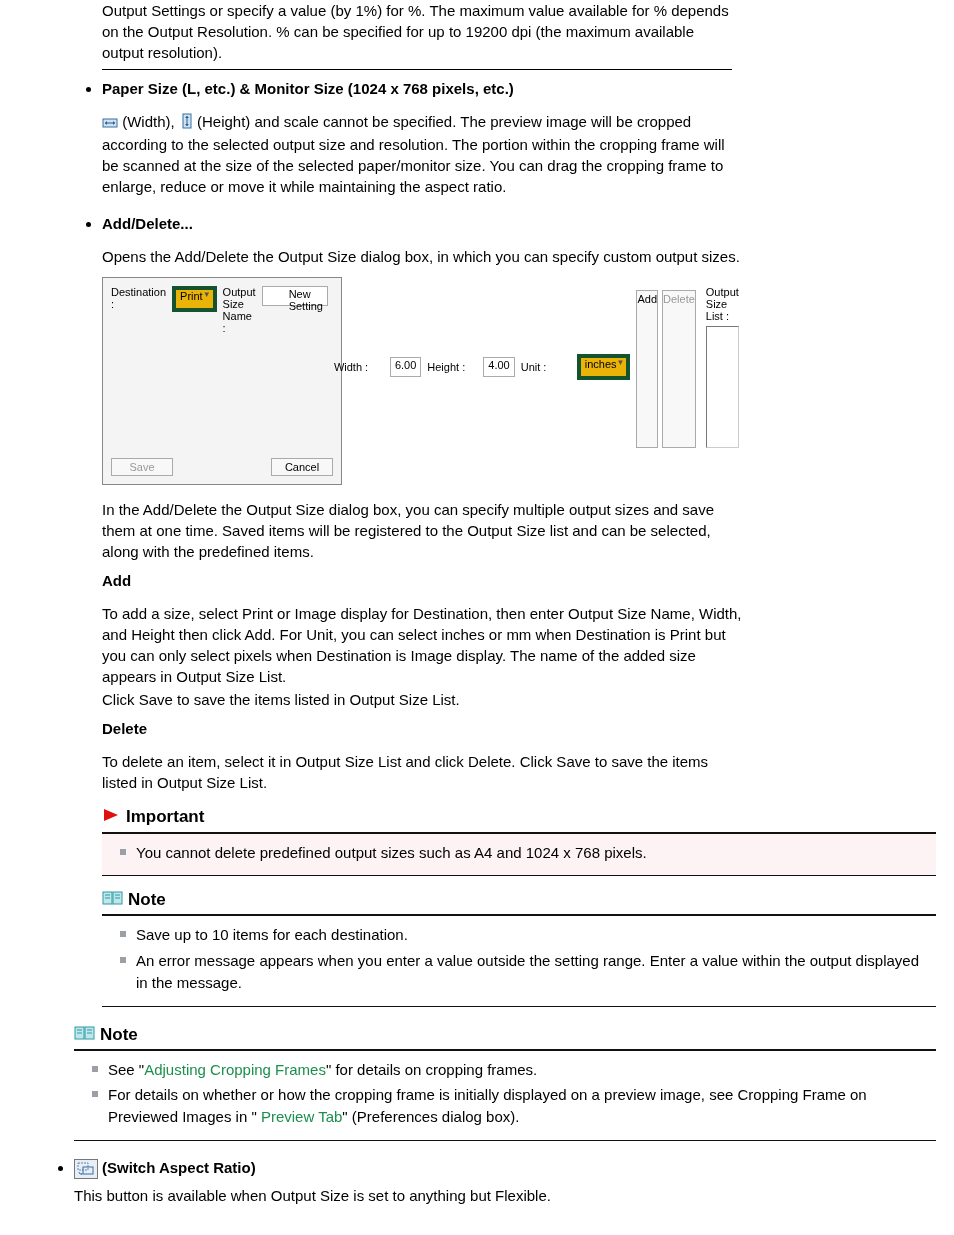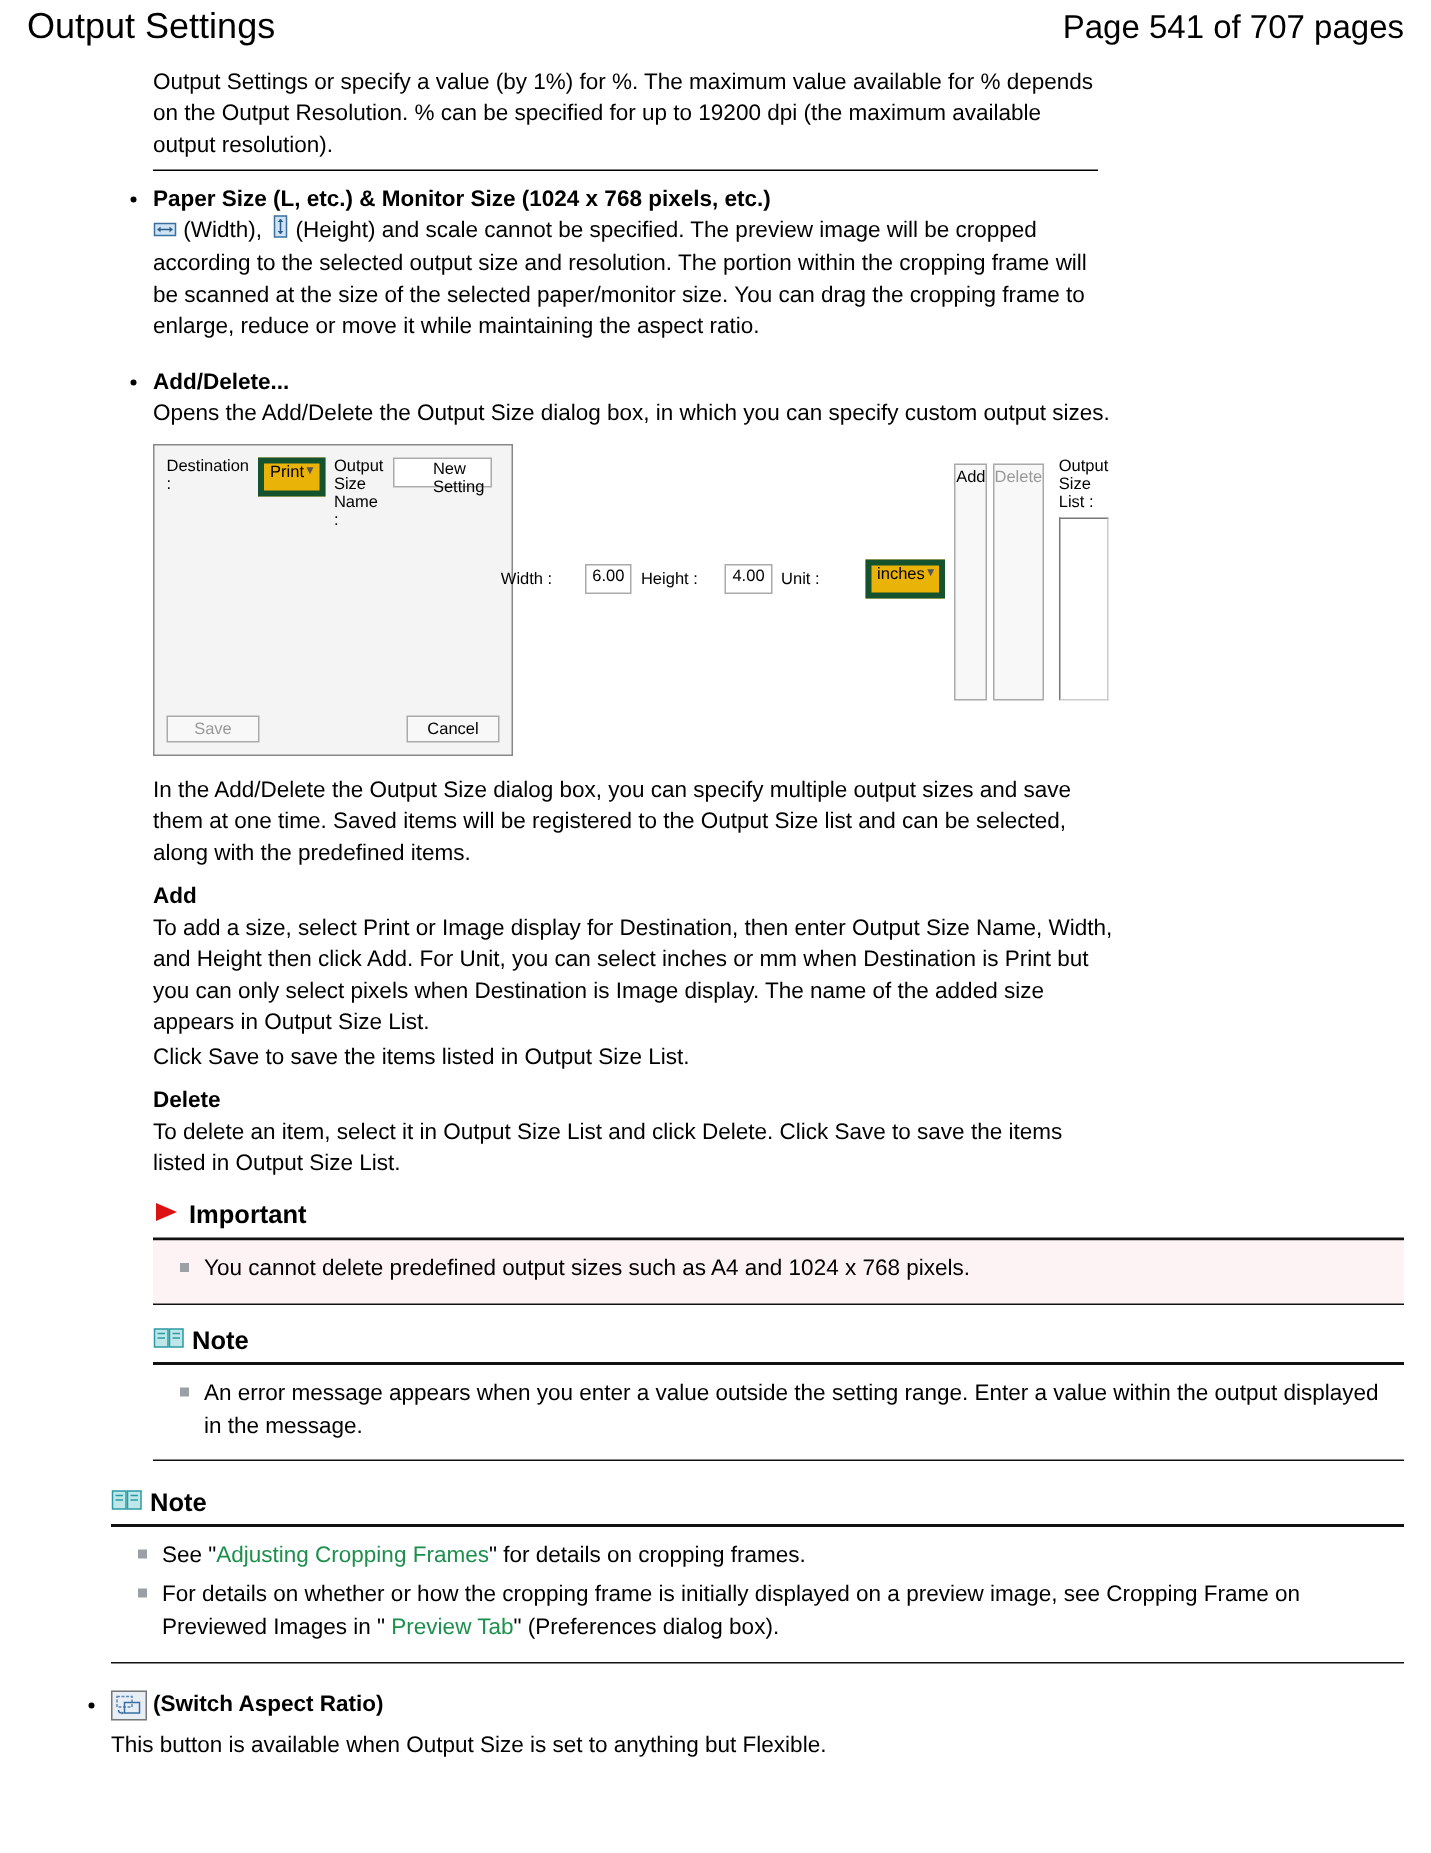--- a/index.html
+++ b/index.html
@@ -5,21 +5,21 @@
   html,body{margin:0;padding:0;background:#fff;color:#000;font-family:Arial,Helvetica,sans-serif;font-size:15px}
   .page{width:954px;margin:0 auto;padding:0 18px 40px 18px;box-sizing:border-box}
   .hdr{display:flex;justify-content:space-between;align-items:baseline;padding:4px 0 12px 0}
   .hdr .t{font-size:24px}
   .hdr .p{font-size:22px}
   .content{padding-left:84px}
   .intro{max-width:630px;line-height:1.4;border-bottom:1px solid #000;padding-bottom:6px;margin-bottom:10px}
   ul.top{list-style:disc;padding-left:0;margin:0}
   ul.top>li{margin-bottom:18px}
   ul.top>li>.bh{font-weight:bold}
-  .body{font-weight:normal;margin-top:2px;max-width:640px;line-height:1.4}
+  .body{font-weight:normal;margin-top:14px;max-width:640px;line-height:1.4}
   .inl-icon{display:inline-block;vertical-align:middle}
   .sub{font-weight:bold;margin-top:10px}
   
   .dialog{width:238px;border:1px solid #888;background:#f4f4f4;font-size:11px;margin:10px 0 12px 0}
   .dlg-title{background:linear-gradient(#fdfdfd,#eaeaea);border-bottom:1px solid #bbb;display:flex;justify-content:space-between;align-items:center;padding:3px 4px 3px 8px}
   .dlg-close{width:22px;height:14px;background:#e04b3f;border:1px solid #a23;border-radius:2px;text-align:center;color:#fff;line-height:12px;font-size:10px}
   .dlg-body{display:flex;padding:8px 8px 4px 8px;gap:10px}
   .dlg-left{flex:1;display:flex;flex-direction:row;gap:6px}
   .dlg-right{flex:1;display:flex;flex-direction:column}
   .dlg-listbox{border:1px inset #ccc;background:#fff;flex:1;min-height:120px;margin-top:4px}
@@ -50,24 +50,20 @@
   .bh{font-weight:bold}
   .swatch{display:inline-block;width:22px;height:18px;border:1px solid #777;background:#e7eef5;vertical-align:middle;margin-right:4px;position:relative}
   .swatch svg{position:absolute;inset:0}
   .indent1{padding-left:56px}
   .book{display:inline-flex;align-items:center}
 </style>
 </head>
 <body>
 
 <div class="page">
-  <div class="hdr">
-    <div class="t">Output Settings</div>
-    <div class="p">Page 541 of 707 pages</div>
-  </div>
 
   <div class="content">
     <div class="intro">Output Settings or specify a value (by 1%) for %. The maximum value available for % depends on the Output Resolution. % can be specified for up to 19200 dpi (the maximum available output resolution).</div>
 
     <ul class="top">
       <li>
         <span class="bh">Paper Size (L, etc.) &amp; Monitor Size (1024 x 768 pixels, etc.)</span>
         <div class="body">
           <span class="inl-icon">
             <svg width="16" height="14">
@@ -169,20 +165,21 @@
                   <line x1="3" y1="8" x2="8" y2="8" stroke="#2a9ba4"></line>
                   <line x1="13" y1="5" x2="18" y2="5" stroke="#2a9ba4"></line>
                   <line x1="13" y1="8" x2="18" y2="8" stroke="#2a9ba4"></line>
                 </svg>
               </span>
             <span>Note</span>
           </div>
           <div class="box-rule-top"></div>
           <div class="box-body">
             <ul class="sq">
+              <li>Save up to 10 items for each destination.</li>
               <li>An error message appears when you enter a value outside the setting range. Enter a value within the output displayed in the message.</li>
             </ul>
           </div>
           <div class="box-rule-bot"></div>
         </div>
       </li>
     </ul>
   </div>
 
   <div class="indent1">

